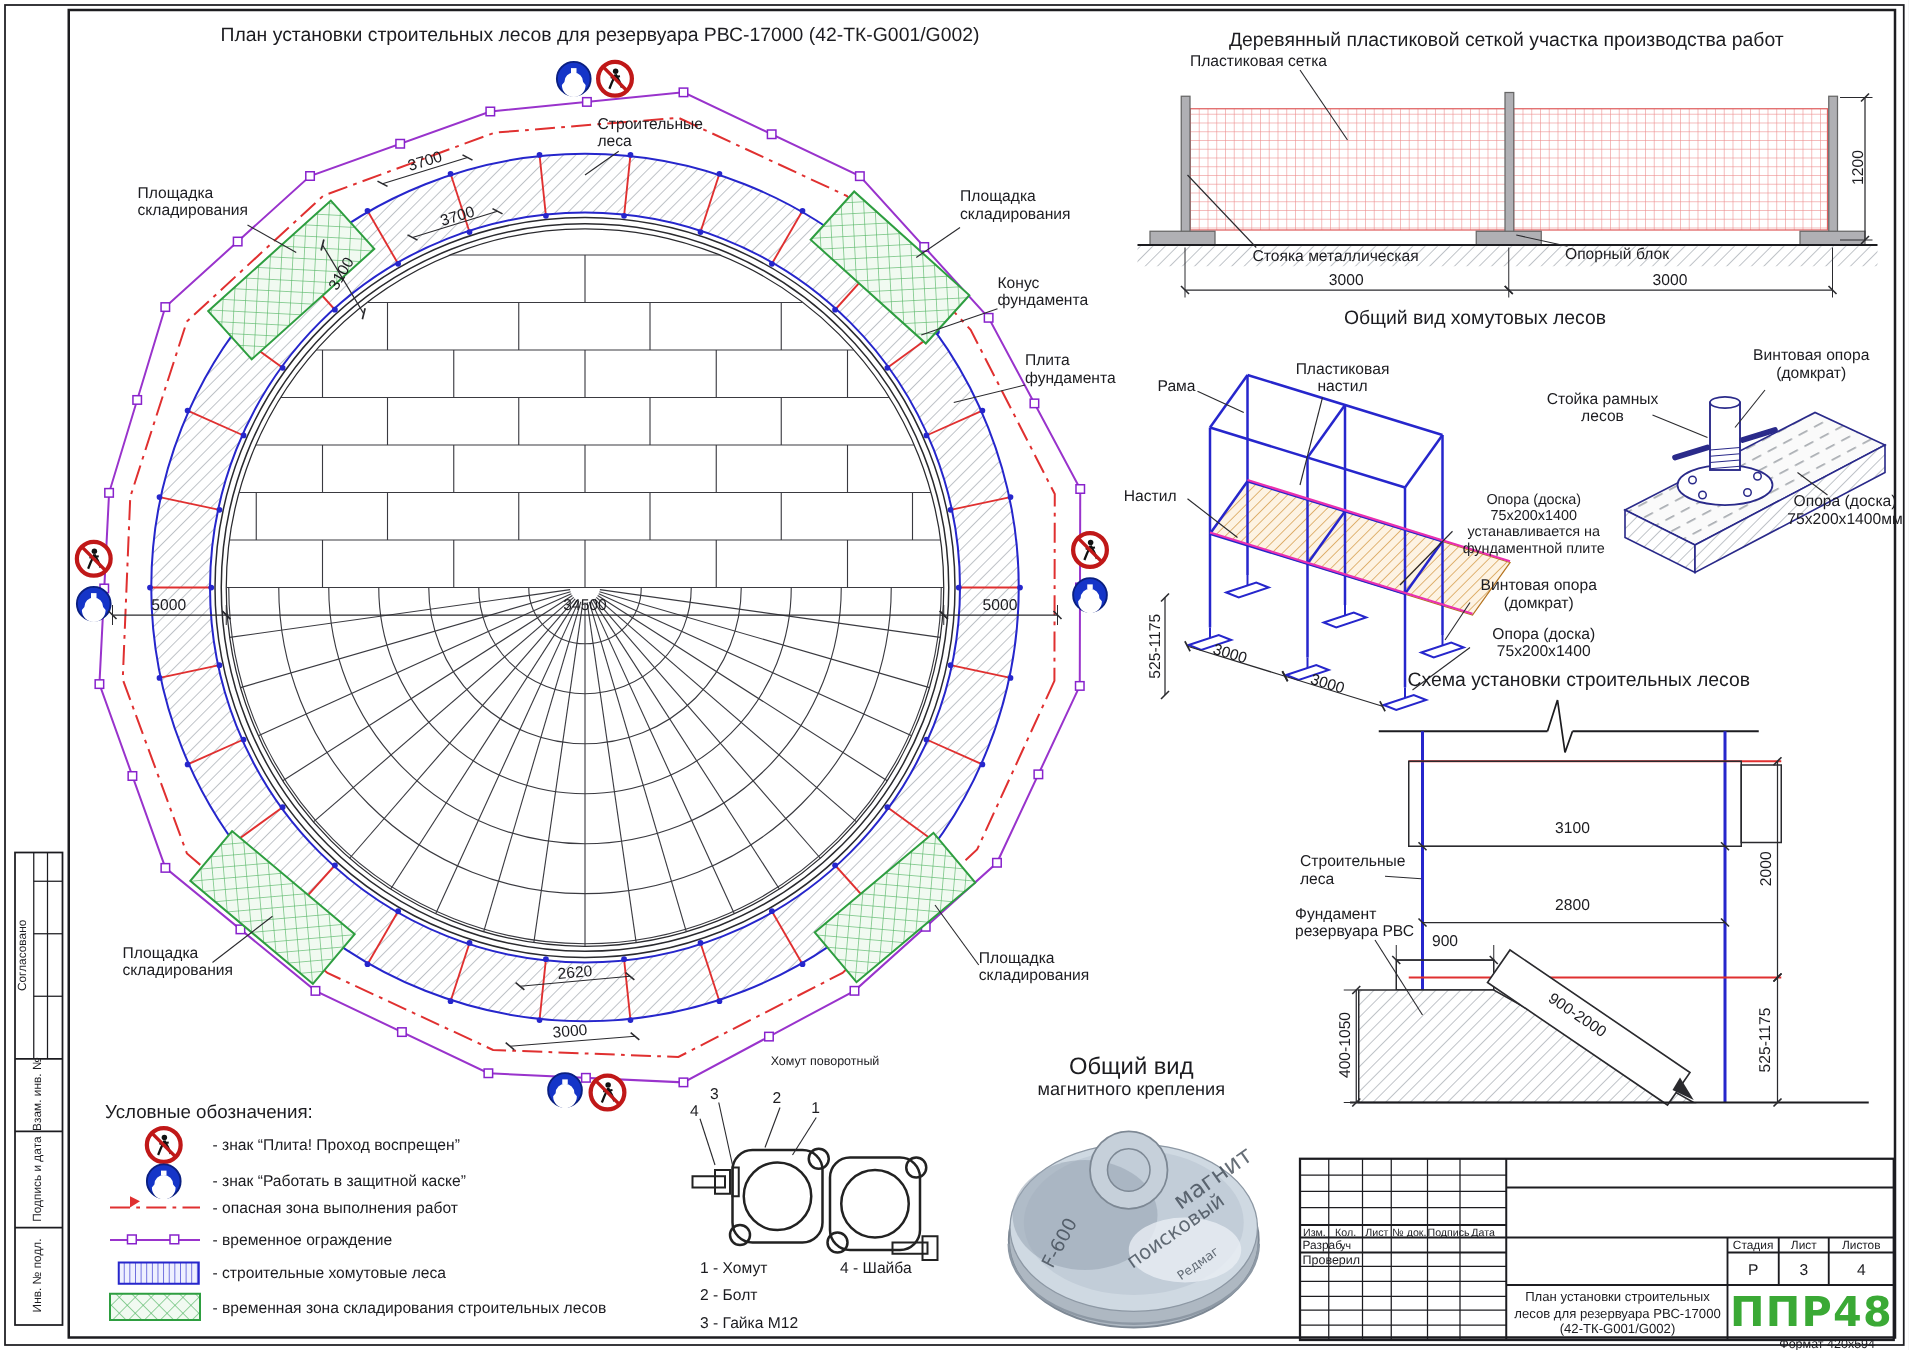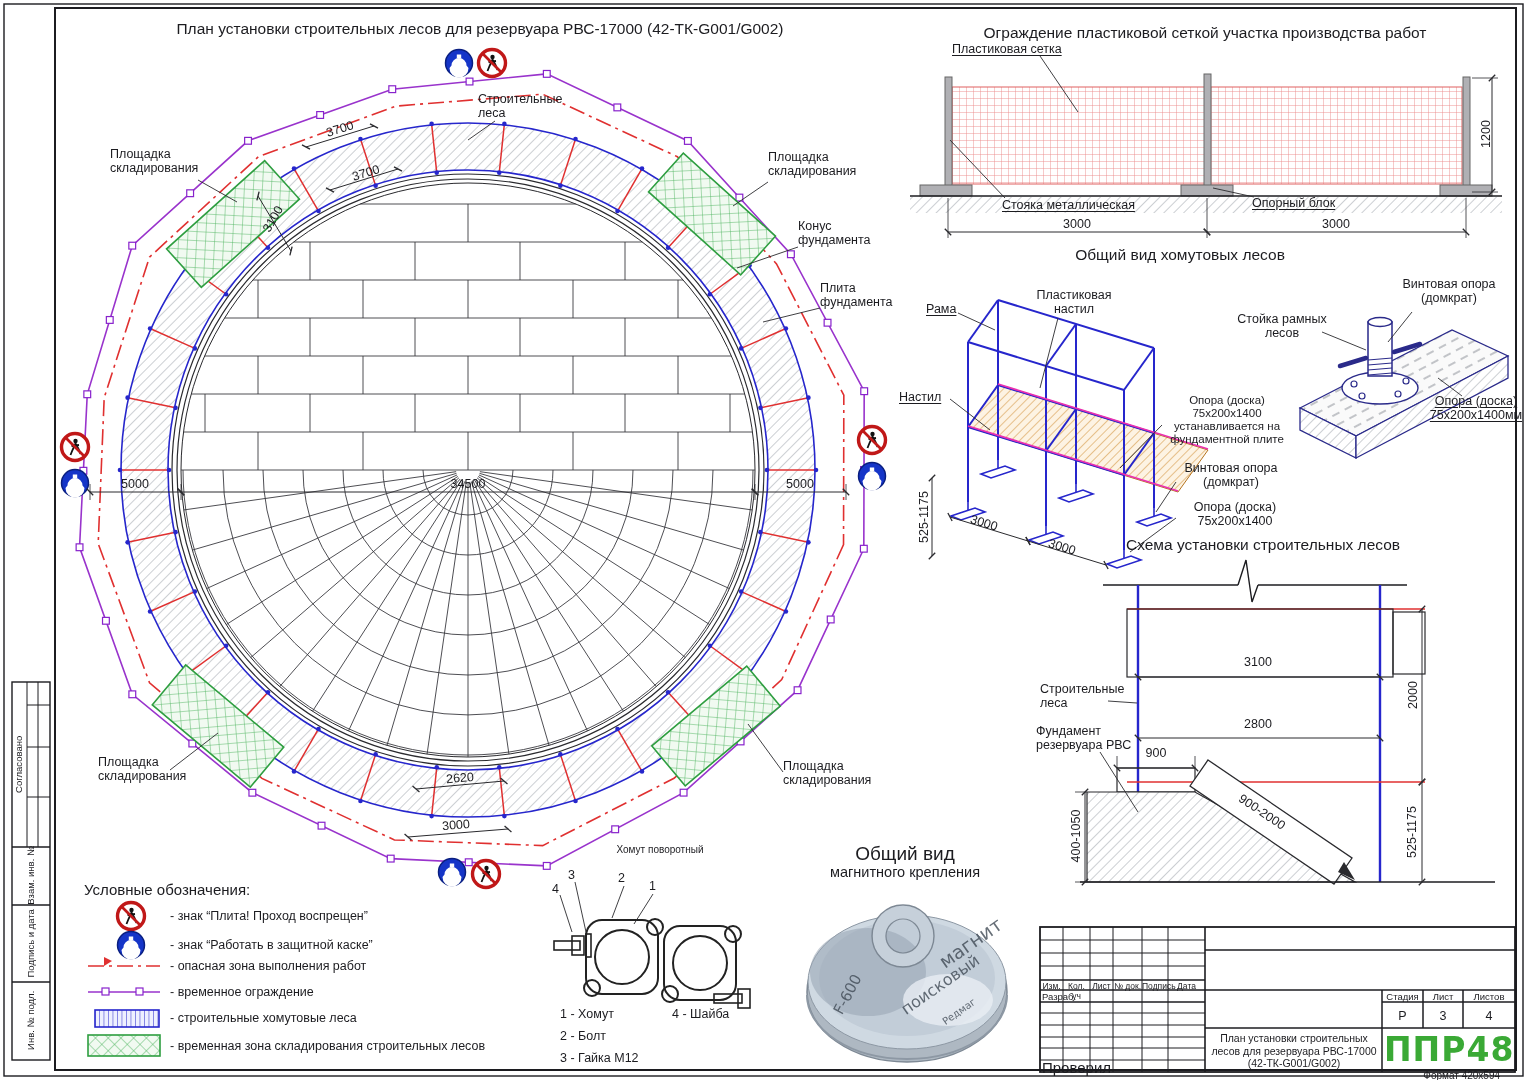--- a/index.html
+++ b/index.html
@@ -2,21 +2,21 @@
 <html><head>
 <meta charset="utf-8">
 <style>
   html,body{margin:0;padding:0;background:#e8e8e8;}
   #sheet{position:relative;width:1527px;height:1080px;background:#ffffff;overflow:hidden;
          font-family:"Liberation Sans",sans-serif;color:#1c1c20;}
   svg{position:absolute;left:0;top:0;}
   .lbl{position:absolute;font-size:12.5px;line-height:1.12;color:#1c1c20;}
   .c{text-align:center;}
   .r{text-align:right;}
-  .u{text-decoration:underline;text-underline-offset:2px;}
+  .u{text-underline-offset:2px;}
   .t{font-size:15.5px;}
   .sm{font-size:10px;}
   .tb{font-size:8.5px;}
   .rot{transform-origin:center center;}
   .logo{font-weight:bold;font-size:33px;letter-spacing:1px;color:#3aa935;font-family:"DejaVu Sans",sans-serif;}
   .vert{transform:rotate(-90deg);transform-origin:center center;white-space:nowrap;font-size:9.5px;}
   .mag{color:#3d4752;opacity:.78;font-family:"DejaVu Sans",sans-serif;}
 </style>
 </head>
 <body>
@@ -613,21 +613,21 @@
 <div class="lbl" style="left:783px;top:759px;width:98px">Площадка складирования</div>
 <div class="lbl c rot" style="left:310px;top:122px;width:60px;transform:rotate(-17deg)">3700</div>
 <div class="lbl c rot" style="left:336px;top:166px;width:60px;transform:rotate(-17deg)">3700</div>
 <div class="lbl c rot" style="left:246px;top:212px;width:54px;transform:rotate(-60deg)">3100</div>
 <div class="lbl c" style="left:105px;top:477px;width:60px">5000</div>
 <div class="lbl c" style="left:438px;top:477px;width:60px">34500</div>
 <div class="lbl c" style="left:770px;top:477px;width:60px">5000</div>
 <div class="lbl c rot" style="left:430px;top:771px;width:60px;transform:rotate(-5deg)">2620</div>
 <div class="lbl c rot" style="left:426px;top:818px;width:60px;transform:rotate(-5deg)">3000</div>
 
-<div class="lbl t c" style="left:905px;top:24px;width:600px">Ограждение пластиковой сеткой участка производства работ</div>
+<div class="lbl t c" style="left:905px;top:24px;width:600px">Деревянный пластиковой сеткой участка производства работ</div>
 <div class="lbl u" style="left:952px;top:42px;width:130px">Пластиковая сетка</div>
 <div class="lbl u" style="left:1002px;top:198px;width:150px">Стояка металлическая</div>
 <div class="lbl u" style="left:1252px;top:196px;width:95px">Опорный блок</div>
 <div class="lbl c" style="left:1047px;top:217px;width:60px">3000</div>
 <div class="lbl c" style="left:1306px;top:217px;width:60px">3000</div>
 <div class="lbl c rot" style="left:1456px;top:127px;width:60px;transform:rotate(-90deg)">1200</div>
 
 <div class="lbl t c" style="left:1030px;top:246px;width:300px">Общий вид хомутовых лесов</div>
 <div class="lbl u" style="left:926px;top:302px;width:46px">Рама</div>
 <div class="lbl c" style="left:1022px;top:288px;width:104px">Пластиковая настил</div>
@@ -679,21 +679,21 @@
 <div class="lbl c rot mag" style="left:821px;top:986px;width:54px;font-size:15px;transform:rotate(-62deg)">F-600</div>
 <div class="lbl c rot mag" style="left:933px;top:1006px;width:52px;font-size:10px;transform:rotate(-35deg)">Редмаг</div>
 
 <div class="lbl tb c" style="left:1040px;top:982px;width:23px">Изм.</div>
 <div class="lbl tb c" style="left:1063px;top:982px;width:27px">Кол. уч</div>
 <div class="lbl tb c" style="left:1090px;top:982px;width:23px">Лист</div>
 <div class="lbl tb c" style="left:1113px;top:982px;width:29px">№ док.</div>
 <div class="lbl tb c" style="left:1142px;top:982px;width:26px">Подпись</div>
 <div class="lbl tb c" style="left:1168px;top:982px;width:37px">Дата</div>
 <div class="lbl" style="left:1042px;top:992px;width:60px;font-size:9.5px">Разраб.</div>
-<div class="lbl" style="left:1042px;top:1060px;width:60px;font-size:15px">Проверил</div>
+<div class="lbl" style="left:1042px;top:1003px;width:60px;font-size:10px">Проверил</div>
 <div class="lbl c" style="left:1382px;top:992px;width:41px;font-size:9.5px">Стадия</div>
 <div class="lbl c" style="left:1423px;top:992px;width:40px;font-size:9.5px">Лист</div>
 <div class="lbl c" style="left:1463px;top:992px;width:52px;font-size:9.5px">Листов</div>
 <div class="lbl c" style="left:1382px;top:1009px;width:41px">Р</div>
 <div class="lbl c" style="left:1423px;top:1009px;width:40px">3</div>
 <div class="lbl c" style="left:1463px;top:1009px;width:52px">4</div>
 <div class="lbl c" style="left:1208px;top:1032px;width:172px;font-size:10.5px;line-height:1.2">План установки строительных лесов для резервуара РВС-17000 (42-ТК-G001/G002)</div>
 <div class="lbl c logo" style="left:1384px;top:1032px;width:130px">ППР48</div>
 <div class="lbl sm r" style="left:1400px;top:1070px;width:100px">Формат 420х594</div>
 

